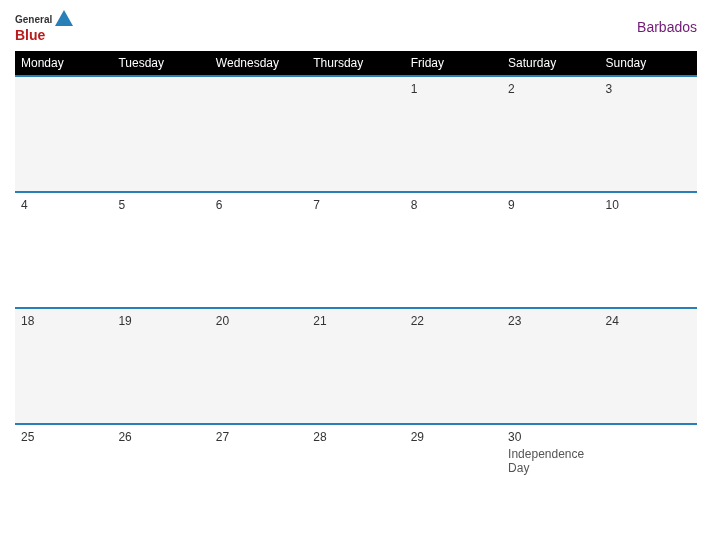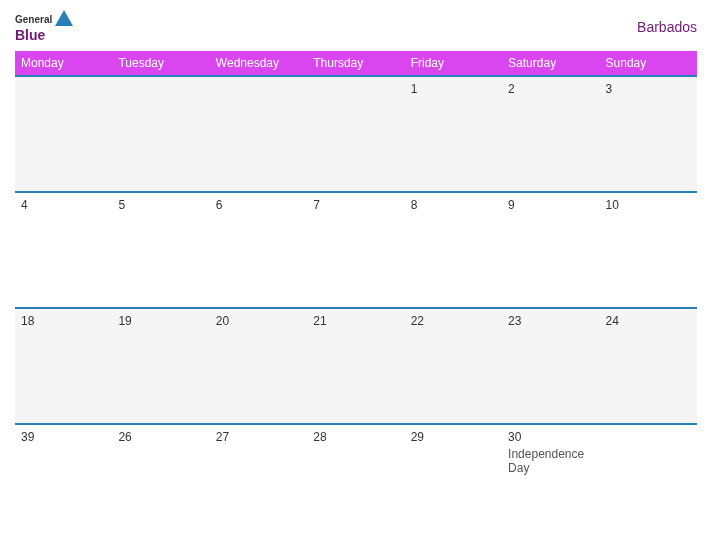--- a/index.html
+++ b/index.html
@@ -31,21 +31,21 @@
 
     .logo-general {
       font-size: 10px;
       font-weight: bold;
       color: #333;
     }
 
     .logo-blue {
       font-size: 14px;
       font-weight: bold;
-      color: #701a75;
+      color: #b91c1c;
     }
 
     .logo-line {
       display: flex;
       align-items: center;
     }
 
     .logo-triangle {
       width: 0;
       height: 0;
@@ -69,21 +69,21 @@
       text-align: right;
     }
 
     .calendar {
       width: 100%;
       border-collapse: collapse;
       flex: 1;
     }
 
     .calendar thead tr {
-      background-color: #d946ef;
+      background-color: #000000;
     }
 
     .calendar thead th {
       color: #fff;
       font-size: 12px;
       font-weight: normal;
       padding: 5px 6px;
       text-align: left;
       border: none;
     }
@@ -203,21 +203,21 @@
         </td>
         <td>
           <span class="day-number">23</span>
         </td>
         <td>
           <span class="day-number">24</span>
         </td>
       </tr>
       <tr>
         <td>
-          <span class="day-number">39</span>
+          <span class="day-number">25</span>
         </td>
         <td>
           <span class="day-number">26</span>
         </td>
         <td>
           <span class="day-number">27</span>
         </td>
         <td>
           <span class="day-number">28</span>
         </td>

